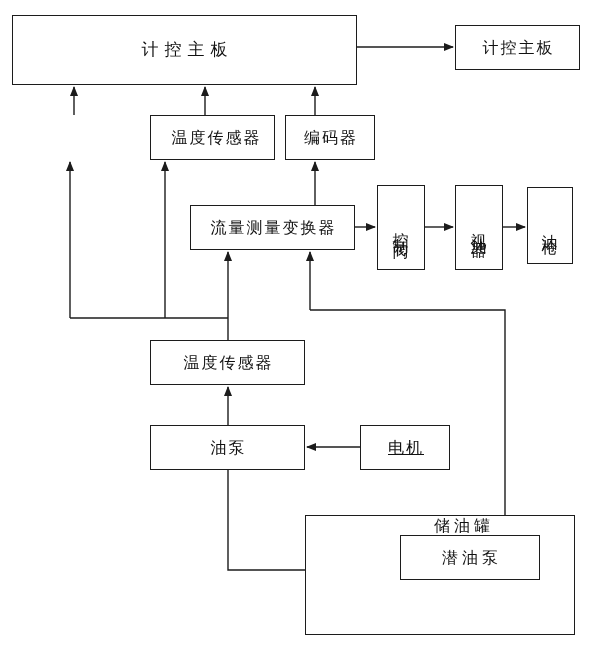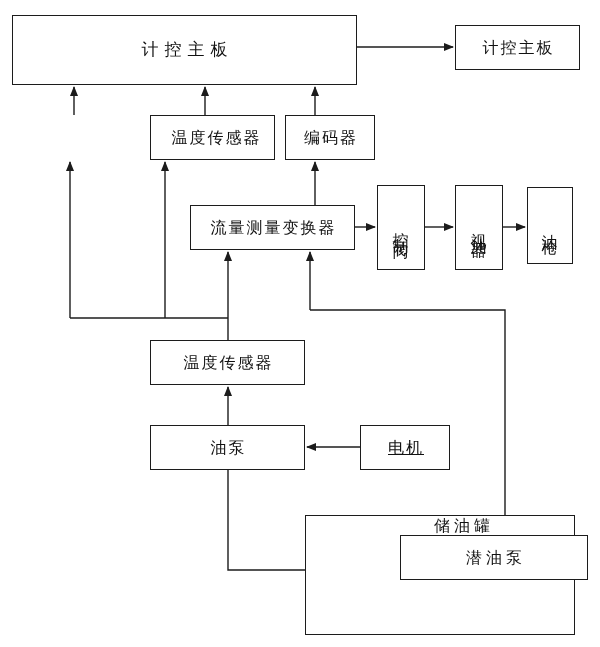--- a/index.html
+++ b/index.html
@@ -128,17 +128,17 @@
   </div>
 
   <div class="node" style="left:360px; top:425px; width:90px; height:45px;text-decoration:underline;">
     <span>电机</span>
   </div>
 
   <div class="node tank" style="left:305px; top:515px; width:270px; height:120px;">
     <span>储油罐</span>
   </div>
 
-  <div class="node" style="left:400px; top:535px; width:188px; height:45px; letter-spacing:4px; text-indent:4px;">
+  <div class="node" style="left:400px; top:535px; width:140px; height:45px; letter-spacing:4px; text-indent:4px;">
     <span>潜油泵</span>
   </div>
 
 </div>
 
 </body></html>

